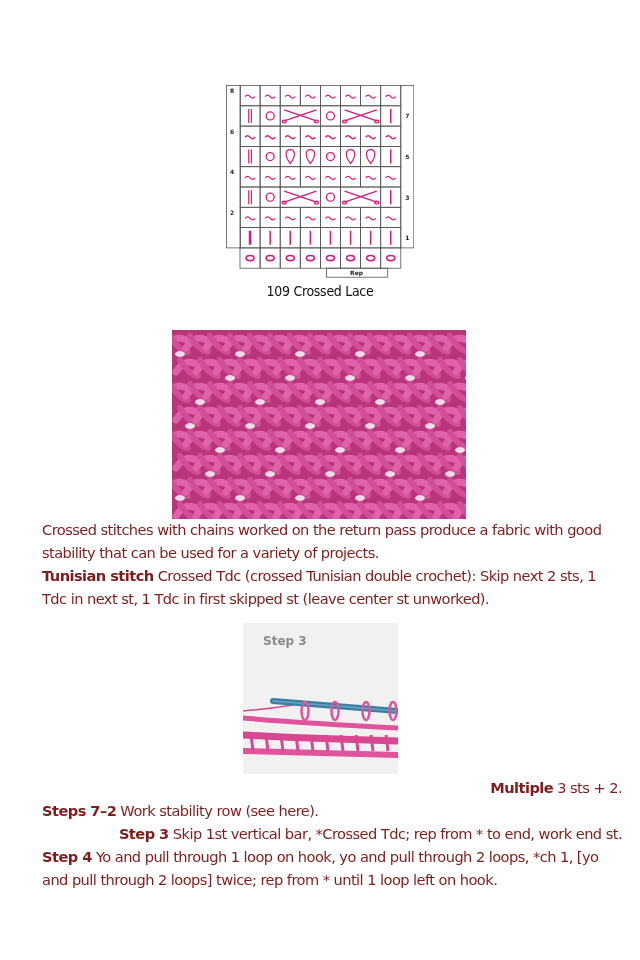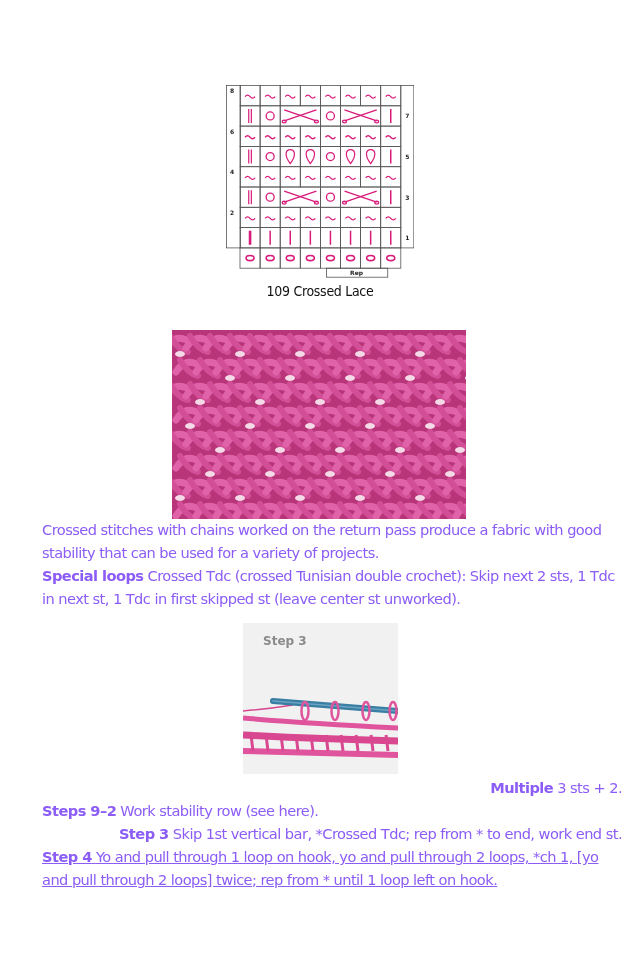--- a/index.html
+++ b/index.html
@@ -7,21 +7,21 @@
          font-family:"DejaVu Sans", sans-serif; color:#111; }
   .chart { position:absolute; left:226px; top:85px; width:188px; height:200px; }
   .chart svg { display:block; }
   .caption { position:absolute; left:0; width:640px; top:283px; text-align:center;
              font-family:"DejaVu Sans Condensed","DejaVu Sans", sans-serif; font-size:14px;
              font-stretch:condensed; letter-spacing:-0.3px; color:#111; }
   .swatch { position:absolute; left:172px; top:330px; width:294px; height:189px; overflow:hidden;
             background:#c23d83; }
   .para { position:absolute; left:42px; width:580px;
           font-family:"DejaVu Sans", sans-serif; font-size:14.6px; line-height:23px;
-          letter-spacing:-0.55px; color:#8b5cf6; }
+          letter-spacing:-0.55px; color:#7f1d1d; }
   .para b { font-weight:bold; }
   .step-photo { position:absolute; left:243px; top:623px; width:155px; height:151px; overflow:hidden;
                 background:#f2f2f2; }
   .step-photo .label { position:absolute; left:20px; top:11px; font-family:"DejaVu Sans", sans-serif;
                        font-weight:bold; font-size:12px; color:#8a8a8a; }
 </style>
 </head>
 <body>
 
 <div class="chart">
@@ -614,21 +614,21 @@
       <path d="M288 174 Q296 188 306 190" stroke="#d24f98" stroke-width="6" fill="none" stroke-linecap="round"></path>
       <ellipse cx="298" cy="192" rx="5" ry="3" fill="#f4d9e6"></ellipse>
     </svg>
 </div>
 
 <div class="para" style="top:518px;">
   <span>Crossed stitches with chains worked on the return pass produce a fabric with good stability that can be used for a variety of projects.</span>
 </div>
 
 <div class="para" style="top:564px;">
-  <b>Special loops</b>
+  <b>Tunisian stitch</b>
   <span>Crossed Tdc (crossed Tunisian double crochet): Skip next 2 sts, 1 Tdc in next st, 1 Tdc in first skipped st (leave center st unworked).</span>
 </div>
 
 <div class="step-photo">
   <svg id="step-svg" width="155" height="151" viewBox="0 0 155 151" xmlns="http://www.w3.org/2000/svg">
       <rect x="0" y="0" width="155" height="151" fill="#f1f1f1"></rect>
       <path d="M0 95 Q60 100 155 105" stroke="#e0549d" stroke-width="5" fill="none"></path>
       <path d="M0 112 Q70 116 155 118" stroke="#d8478f" stroke-width="7" fill="none"></path>
       <path d="M0 128 Q70 130 155 132" stroke="#e0549d" stroke-width="6" fill="none"></path>
       <line x1="8" y1="112" x2="10" y2="128" stroke="#d8478f" stroke-width="3"></line>
@@ -650,23 +650,23 @@
       <ellipse cx="150" cy="88" rx="3.5" ry="9" stroke="#e0549d" stroke-width="2.5" fill="none"></ellipse>
     </svg>
   <div class="label">Step 3</div>
 </div>
 
 <div class="para" style="top:776px;text-align:right;">
   <b>Multiple</b>
   <span>3 sts + 2.</span>
 </div>
 <div class="para" style="top:799px;">
-  <b>Steps 9–2</b>
+  <b>Steps 7–2</b>
   <span>Work stability row (see here).</span>
 </div>
 <div class="para" style="top:822px;text-align:right;">
   <b>Step 3</b>
   <span>Skip 1st vertical bar, *Crossed Tdc; rep from * to end, work end st.</span>
 </div>
-<div class="para" style="top:845px;text-decoration:underline;">
+<div class="para" style="top:845px;">
   <b>Step 4</b>
   <span>Yo and pull through 1 loop on hook, yo and pull through 2 loops, *ch 1, [yo and pull through 2 loops] twice; rep from * until 1 loop left on hook.</span>
 </div>
 
 </body></html>

